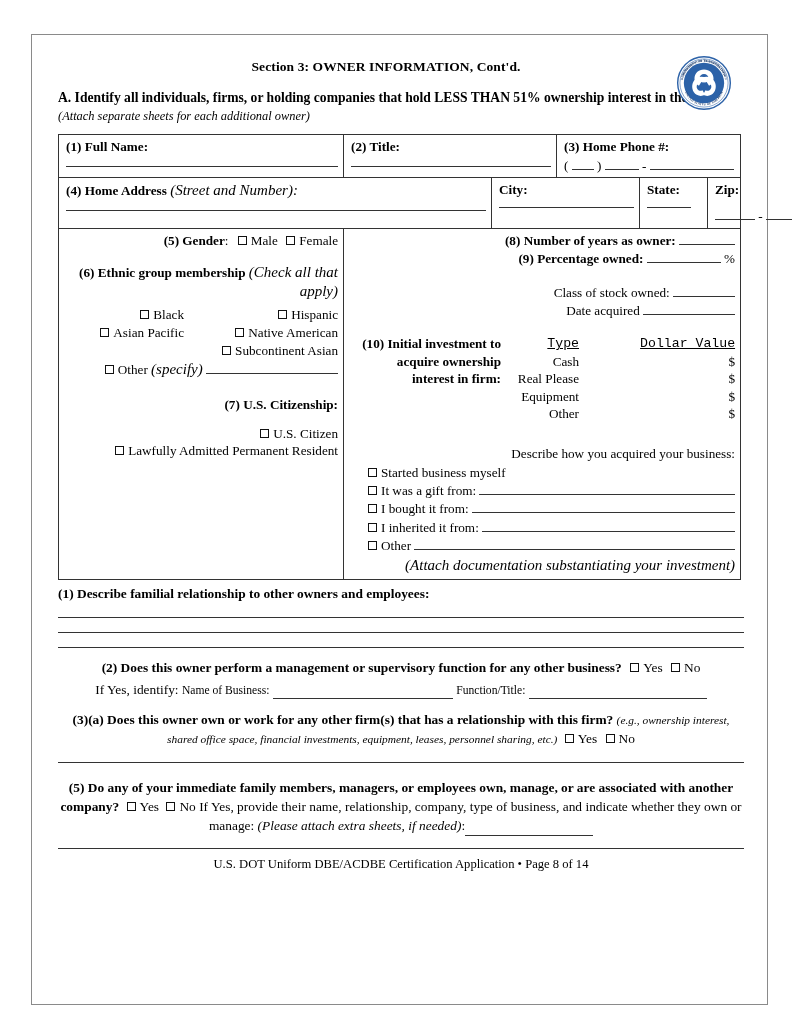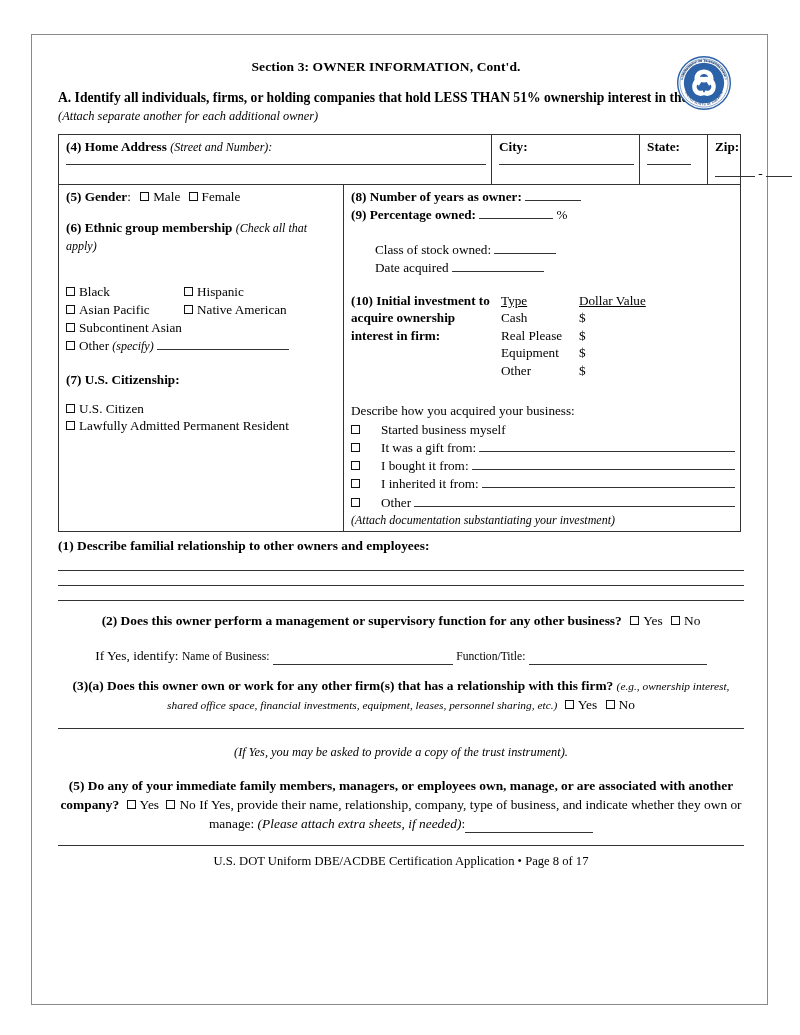--- a/index.html
+++ b/index.html
@@ -85,51 +85,51 @@
     vertical-align: baseline;
   }
   .blank {
     border-bottom: 1px solid #333;
     margin-top: 11px;
     height: 0;
   }
   .small-it {
     font-style: italic;
     font-weight: normal;
-    font-size: 12px;
+    font-size: 15px;
   }
 
   
   .cb {
     display: inline-block;
     width: 9px;
     height: 9px;
     border: 1.6px solid #111;
     margin-right: 4px;
     position: relative;
     top: 0px;
     box-sizing: border-box;
   }
 
-  .cell-pad-lg { padding: 6px 6px 8px 8px; }
+  .cell-pad-lg { padding: 6px 6px 8px 8px; text-align: right; }
 
   .ethnic-grid {
     display: grid;
     grid-template-columns: 118px auto;
     row-gap: 1px;
     font-size: 13.2px;
   }
 
   .invest-row {
     display: grid;
     grid-template-columns: 150px 78px auto;
     font-size: 13.2px;
     line-height: 1.33;
   }
-  .ul { text-decoration: underline; }
+  .ul { text-decoration: underline; font-family: Liberation Mono, monospace; }
 
   .acq-list { margin-top: 2px; }
   .acq-item {
     display: flex;
     align-items: baseline;
     font-size: 13.2px;
     line-height: 1.38;
   }
   .acq-item .cbw { width: 30px; flex: none; }
   .acq-item .txt { flex: none; }
@@ -194,35 +194,56 @@
             <text><textPath href="#seal-top" startOffset="50%" text-anchor="middle">DEPARTMENT OF TRANSPORTATION</textPath></text>
             <text><textPath href="#seal-bot" startOffset="50%" text-anchor="middle">UNITED STATES OF AMERICA</textPath></text>
           </g>
         </svg>
       </div>
 
       <div class="doc-title">Section 3: OWNER INFORMATION, Cont'd.</div>
 
       <div class="intro">
         <span>A. Identify all individuals, firms, or holding companies that hold LESS THAN 51% ownership interest in the firm</span>
-        <span class="it">(Attach separate another for each additional owner)</span>
+        <span class="it">(Attach separate sheets for each additional owner)</span>
       </div>
 
       <table class="form">
         <colgroup>
           <col style="width:237px">
             <col style="width:48px">
             <col style="width:148px">
           <col style="width:65px">
             <col style="width:83px">
             <col style="width:68px">
             <col style="width:33px">
         </colgroup>
 
         <tbody>
+            <tr>
+          <td colspan="2">
+            <span class="lbl">(1) Full Name:</span>
+            <div class="blank"></div>
+          </td>
+          <td colspan="2">
+            <span class="lbl">(2) Title:</span>
+            <div class="blank"></div>
+          </td>
+          <td colspan="3">
+            <span class="lbl">(3) Home Phone #:</span>
+            <div style="margin-top:2px;white-space:nowrap;">
+              <span>(</span>
+              <span class="rule" style="width:22px"></span>
+              <span>)</span>
+              <span class="rule" style="width:34px"></span>
+              <span>-</span>
+              <span class="rule" style="width:84px"></span>
+            </div>
+          </td>
+        </tr>
 
         <tr>
           <td colspan="3">
             <span class="lbl">(4) Home Address</span>
             <span class="small-it">(Street and Number):</span>
             <div class="blank" style="margin-top:9px"></div>
           </td>
           <td colspan="2">
             <span class="lbl">City:</span>
             <div class="blank" style="margin-top:9px"></div>
@@ -244,21 +265,21 @@
         <tr>
           <td colspan="2" class="cell-pad-lg">
 
             <div style="margin-bottom:14px;">
               <span class="lbl">(5) Gender</span><span>:</span>
               <span style="margin-left:6px"><span class="cb"></span><span>Male</span></span>
               <span style="margin-left:5px"><span class="cb"></span><span>Female</span></span>
             </div>
 
             <div>
-              <div style="margin-bottom:28px;">
+              <div style="margin-bottom:4px;">
                 <span class="lbl">(6) Ethnic group membership</span>
                 <span class="small-it">(Check all that apply)</span>
               </div>
               <div class="ethnic-grid">
                 <div><span class="cb"></span><span>Black</span></div>
                 <div><span class="cb"></span><span>Hispanic</span></div>
                 <div><span class="cb"></span><span>Asian Pacific</span></div>
                 <div><span class="cb"></span><span>Native American</span></div>
                 <div style="grid-column:1/3"><span class="cb"></span><span>Subcontinent Asian</span></div>
                 <div style="grid-column:1/3">
@@ -365,21 +386,21 @@
         <div class="hr-line"></div>
         <div class="hr-line"></div>
         <div class="hr-line"></div>
 
         <div class="q">
           <div>
             <b>(2) Does this owner perform a management or supervisory function for any other business?</b>
             <span style="margin-left:5px"><span class="cb"></span><span>Yes</span></span>
             <span style="margin-left:5px"><span class="cb"></span><span>No</span></span>
           </div>
-          <div style="margin-top:17px;white-space:nowrap;">
+          <div style="margin-top:4px;white-space:nowrap;">
             <span>If Yes, identify:</span>
             <span class="sm">Name of Business:</span>
             <span class="inline-fill" style="width:180px"></span>
             <span class="sm">Function/Title:</span>
             <span class="inline-fill" style="width:178px"></span>
           </div>
         </div>
 
         <div class="q">
           <div style="line-height:1.42">
@@ -387,31 +408,30 @@
             <span class="sm-it">(e.g., ownership interest, shared office space, financial investments, equipment, leases, personnel sharing, etc.)</span>
             <span style="margin-left:4px"><span class="cb"></span><span>Yes</span></span>
             <span style="margin-left:5px"><span class="cb"></span><span>No</span></span>
           </div>
           <div class="hr-line"></div>
         </div>
 
 
 
         <div class="q" style="margin-top:15px">
-          <div class="ital sm" style="font-size:12.4px;margin-top:1px">(If Yes, you may be asked to provide a copy of the trust instrument).</div>
         </div>
 
         <div class="q" style="margin-top:16px;line-height:1.4">
           <b>(5) Do any of your immediate family members, managers, or employees own, manage, or are associated with another company?</b>
           <span style="margin-left:4px"><span class="cb"></span><span>Yes</span></span>
           <span style="margin-left:4px"><span class="cb"></span><span>No</span></span>
           <span>If Yes, provide their name, relationship, company, type of business, and indicate whether they own or manage:</span>
           <span class="ital">(Please attach extra sheets, if needed)</span><span>:</span><span class="inline-fill" style="width:128px"></span>
         </div>
 
         <div class="hr-line" style="margin-top:12px"></div>
 
-        <div class="footer">U.S. DOT Uniform DBE/ACDBE Certification Application • Page 8 of 17</div>
+        <div class="footer">U.S. DOT Uniform DBE/ACDBE Certification Application • Page 8 of 14</div>
       </div>
 
     </div>
   </div>
 </div>
 
 </body></html>

